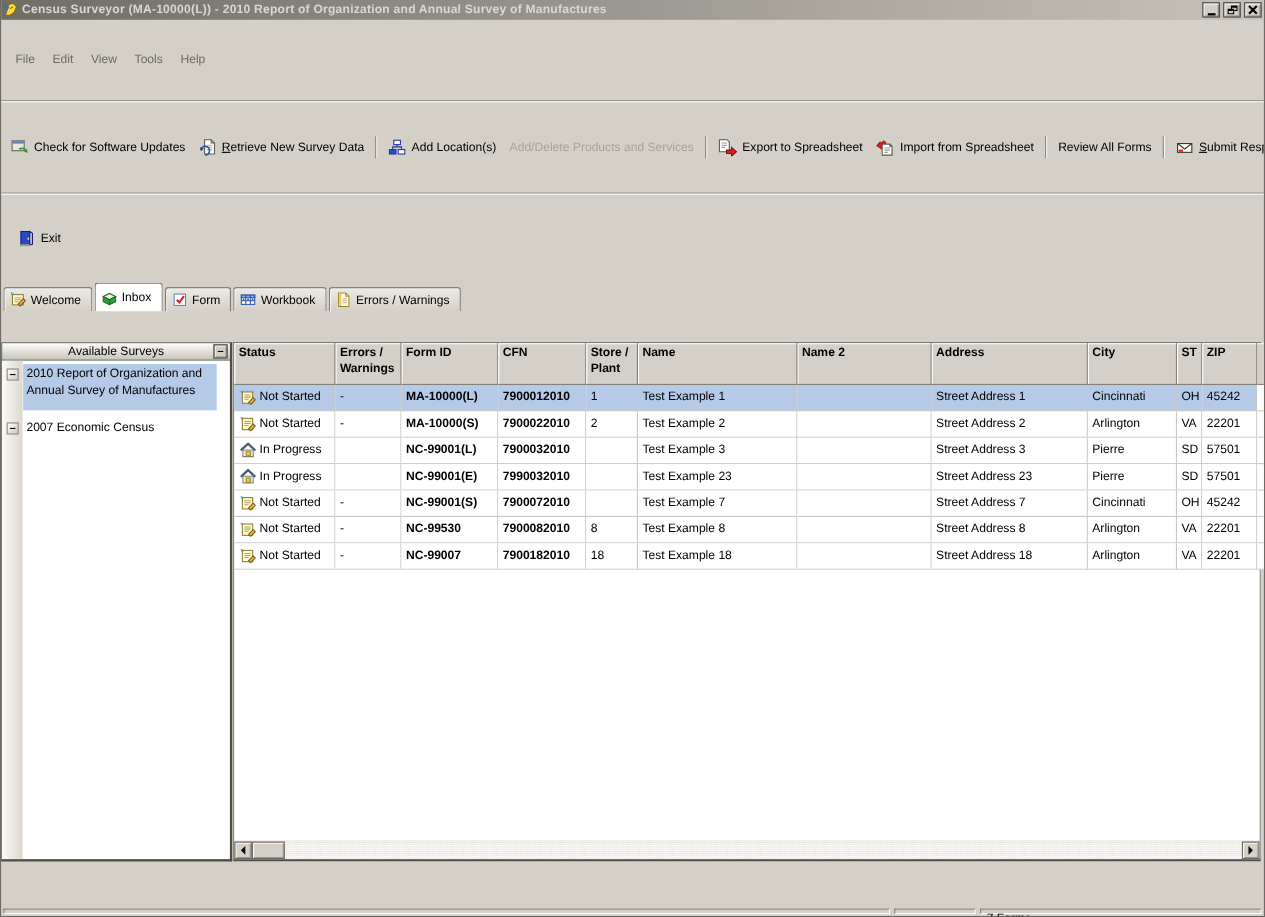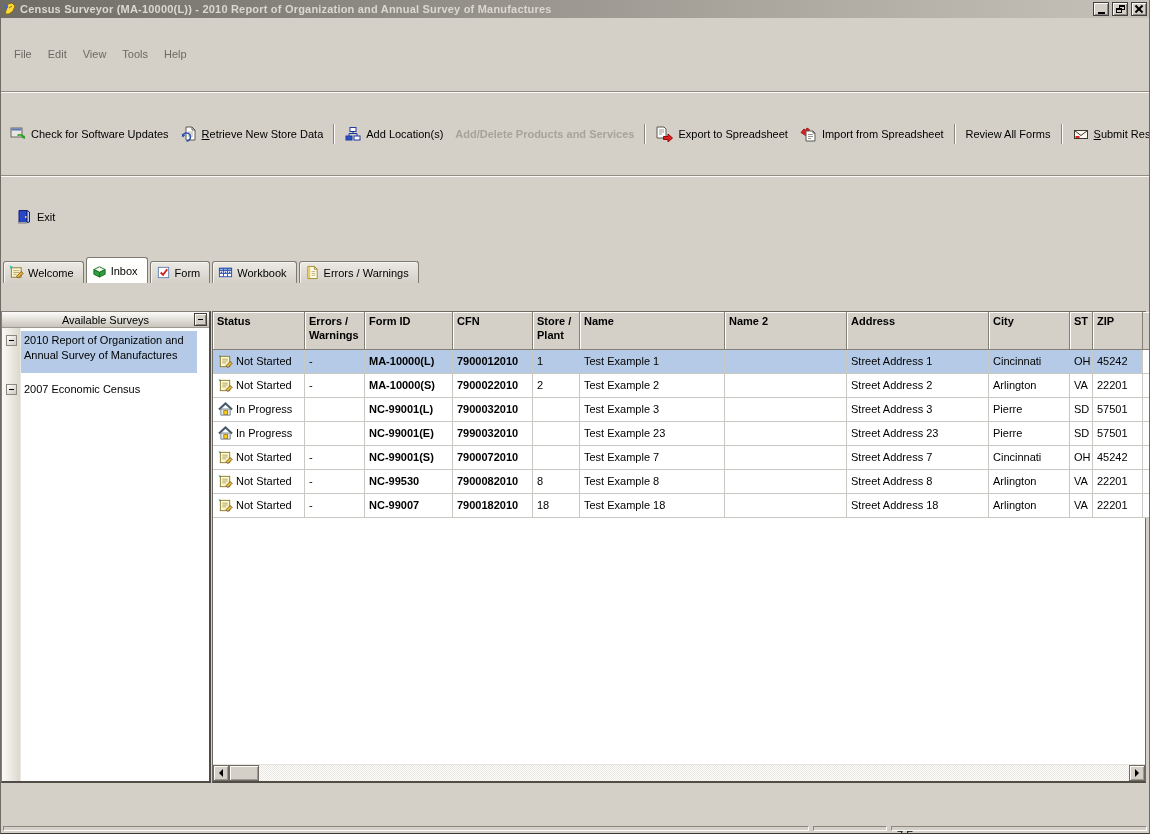--- a/index.html
+++ b/index.html
@@ -32,21 +32,21 @@
   
   .menubar { height:17px; flex:0 0 17px; display:flex; align-items:center; padding-left:5px; }
   .menu-item { padding:1px 8px 2px 8px; color:#6d6a63; }
 
   .groove { height:2px; flex:0 0 2px; border-top:1px solid #918d85; border-bottom:1px solid #fcfbf8; }
 
   
   .toolbar { height:26px; flex:0 0 26px; display:flex; align-items:center; padding:0 3px; }
   .toolbar2 { height:24px; flex:0 0 24px; }
   .tb-btn { display:flex; align-items:center; gap:5px; padding:2px 6px; height:22px; white-space:nowrap; }
-  .tb-btn.disabled { color:#a7a399;font-weight:bold; }
+  .tb-btn.disabled { color:#a7a399; }
   .tb-sep { width:2px; height:20px; border-left:1px solid #8c887f; border-right:1px solid #fdfcfa; margin:0 4px; }
   .tb-btn u { text-decoration:underline; }
 
   
   .tabstrip { height:26px; flex:0 0 26px; display:flex; align-items:flex-end; padding-left:2px; }
   .tab { display:flex; align-items:center; gap:4px; height:22px; padding:0 9px 0 5px;
     background:linear-gradient(180deg,#eceae4,#d4d0c8); border:1px solid #7e7a72; border-bottom:none;
     border-radius:3px 3px 0 0; box-shadow:inset 1px 1px 0 #f7f6f2; margin-right:2px; }
   .tab.active { background:#fefefd; height:26px; box-shadow:inset 1px 1px 0 #fff; position:relative; z-index:2; }
   .tab .ticon { width:15px; height:15px; }
@@ -154,21 +154,21 @@
       <span>Check for Software Updates</span>
     </span>
     <span class="tb-btn">
       <svg width="16" height="16" viewBox="0 0 16 16">
         <path d="M5 1 H11 L14 4 V14 H5 Z" fill="#fff" stroke="#5a5850"></path>
         <path d="M11 1 V4 H14" fill="none" stroke="#5a5850"></path>
         <path d="M7 6 H12 M7 8 H12 M7 10 H12" stroke="#b0aea4"></path>
         <path d="M1.5 10.5 a4 4 0 1 1 4 4.5" fill="none" stroke="#2850b0" stroke-width="1.5"></path>
         <path d="M0.6 7.8 L1.8 11.4 L4.4 9 Z" fill="#2850b0"></path>
       </svg>
-      <span><u>R</u><span>etrieve New Store Data</span></span>
+      <span><u>R</u><span>etrieve New Survey Data</span></span>
     </span>
     <span class="tb-sep"></span>
     <span class="tb-btn">
       <svg width="16" height="16" viewBox="0 0 16 16">
         <rect x="5" y="1.5" width="6" height="4" fill="#fff" stroke="#2038a0"></rect>
         <rect x="1" y="10" width="6" height="4" fill="#2850c0" stroke="#2038a0"></rect>
         <rect x="9" y="10" width="6" height="4" fill="#fff" stroke="#2038a0"></rect>
         <path d="M8 5.5 V7.5 M4 10 V7.5 H12 V10" fill="none" stroke="#2038a0"></path>
       </svg>
       <span>Add Location(s)</span>

